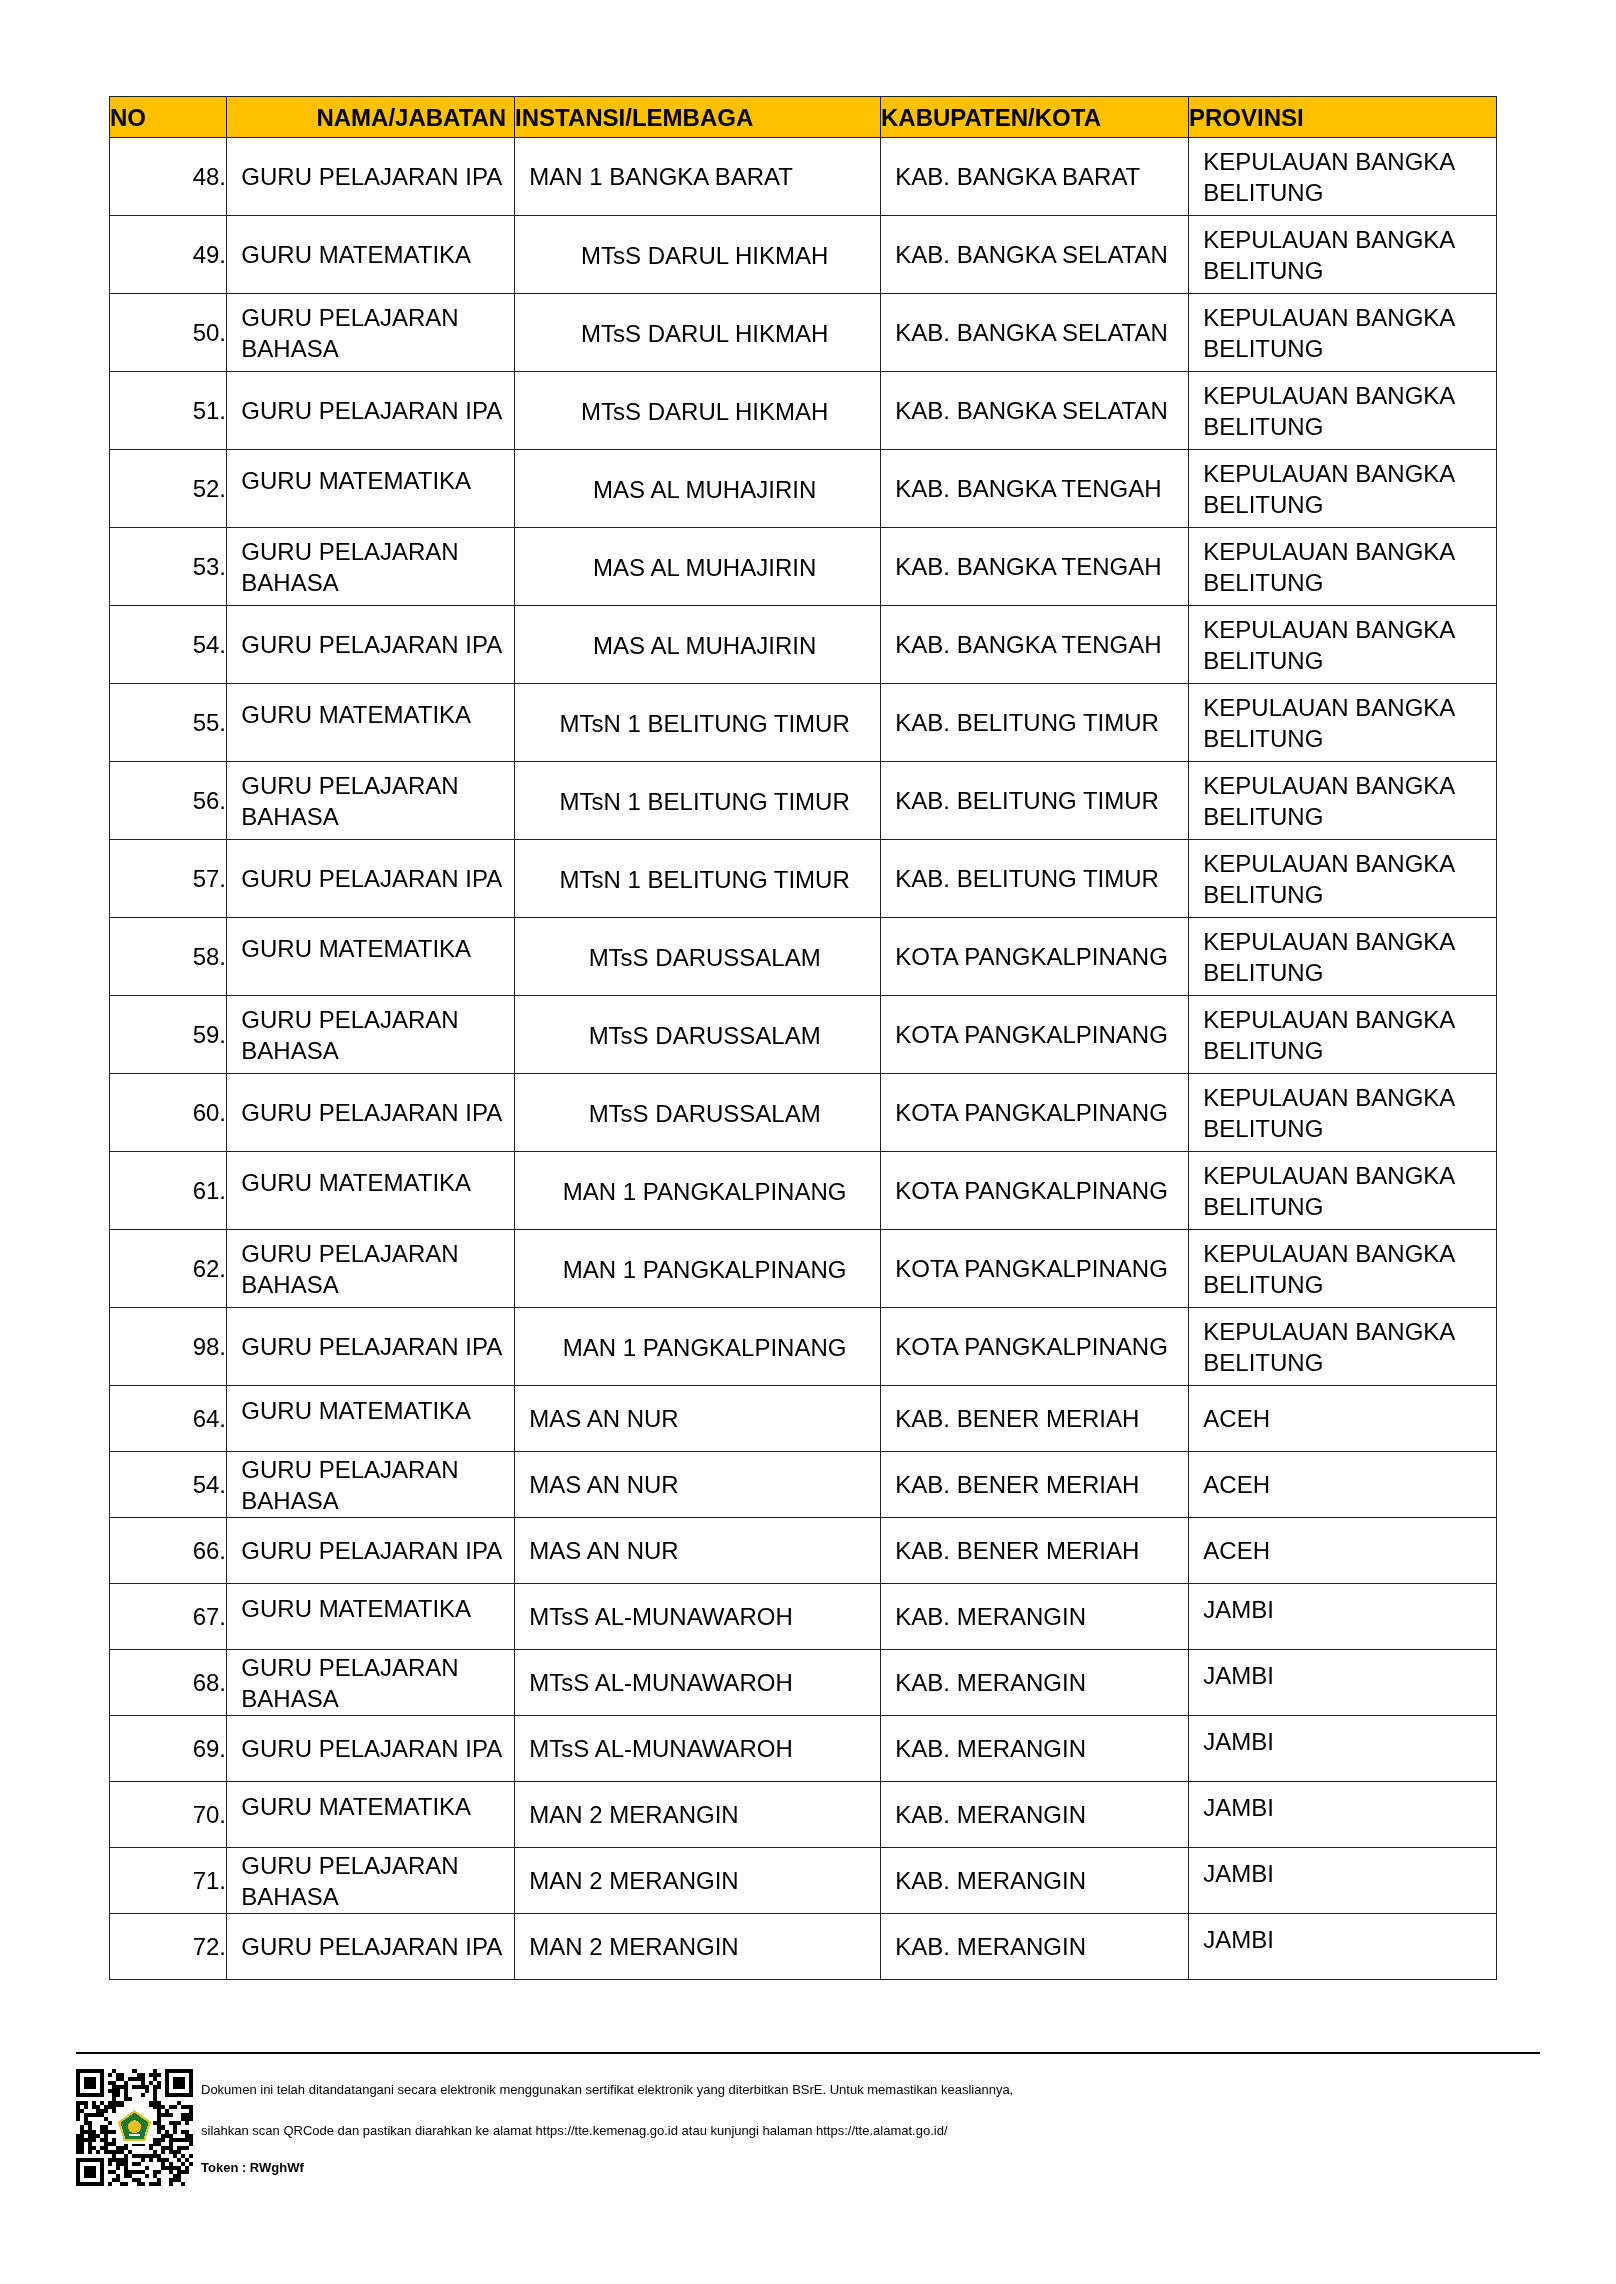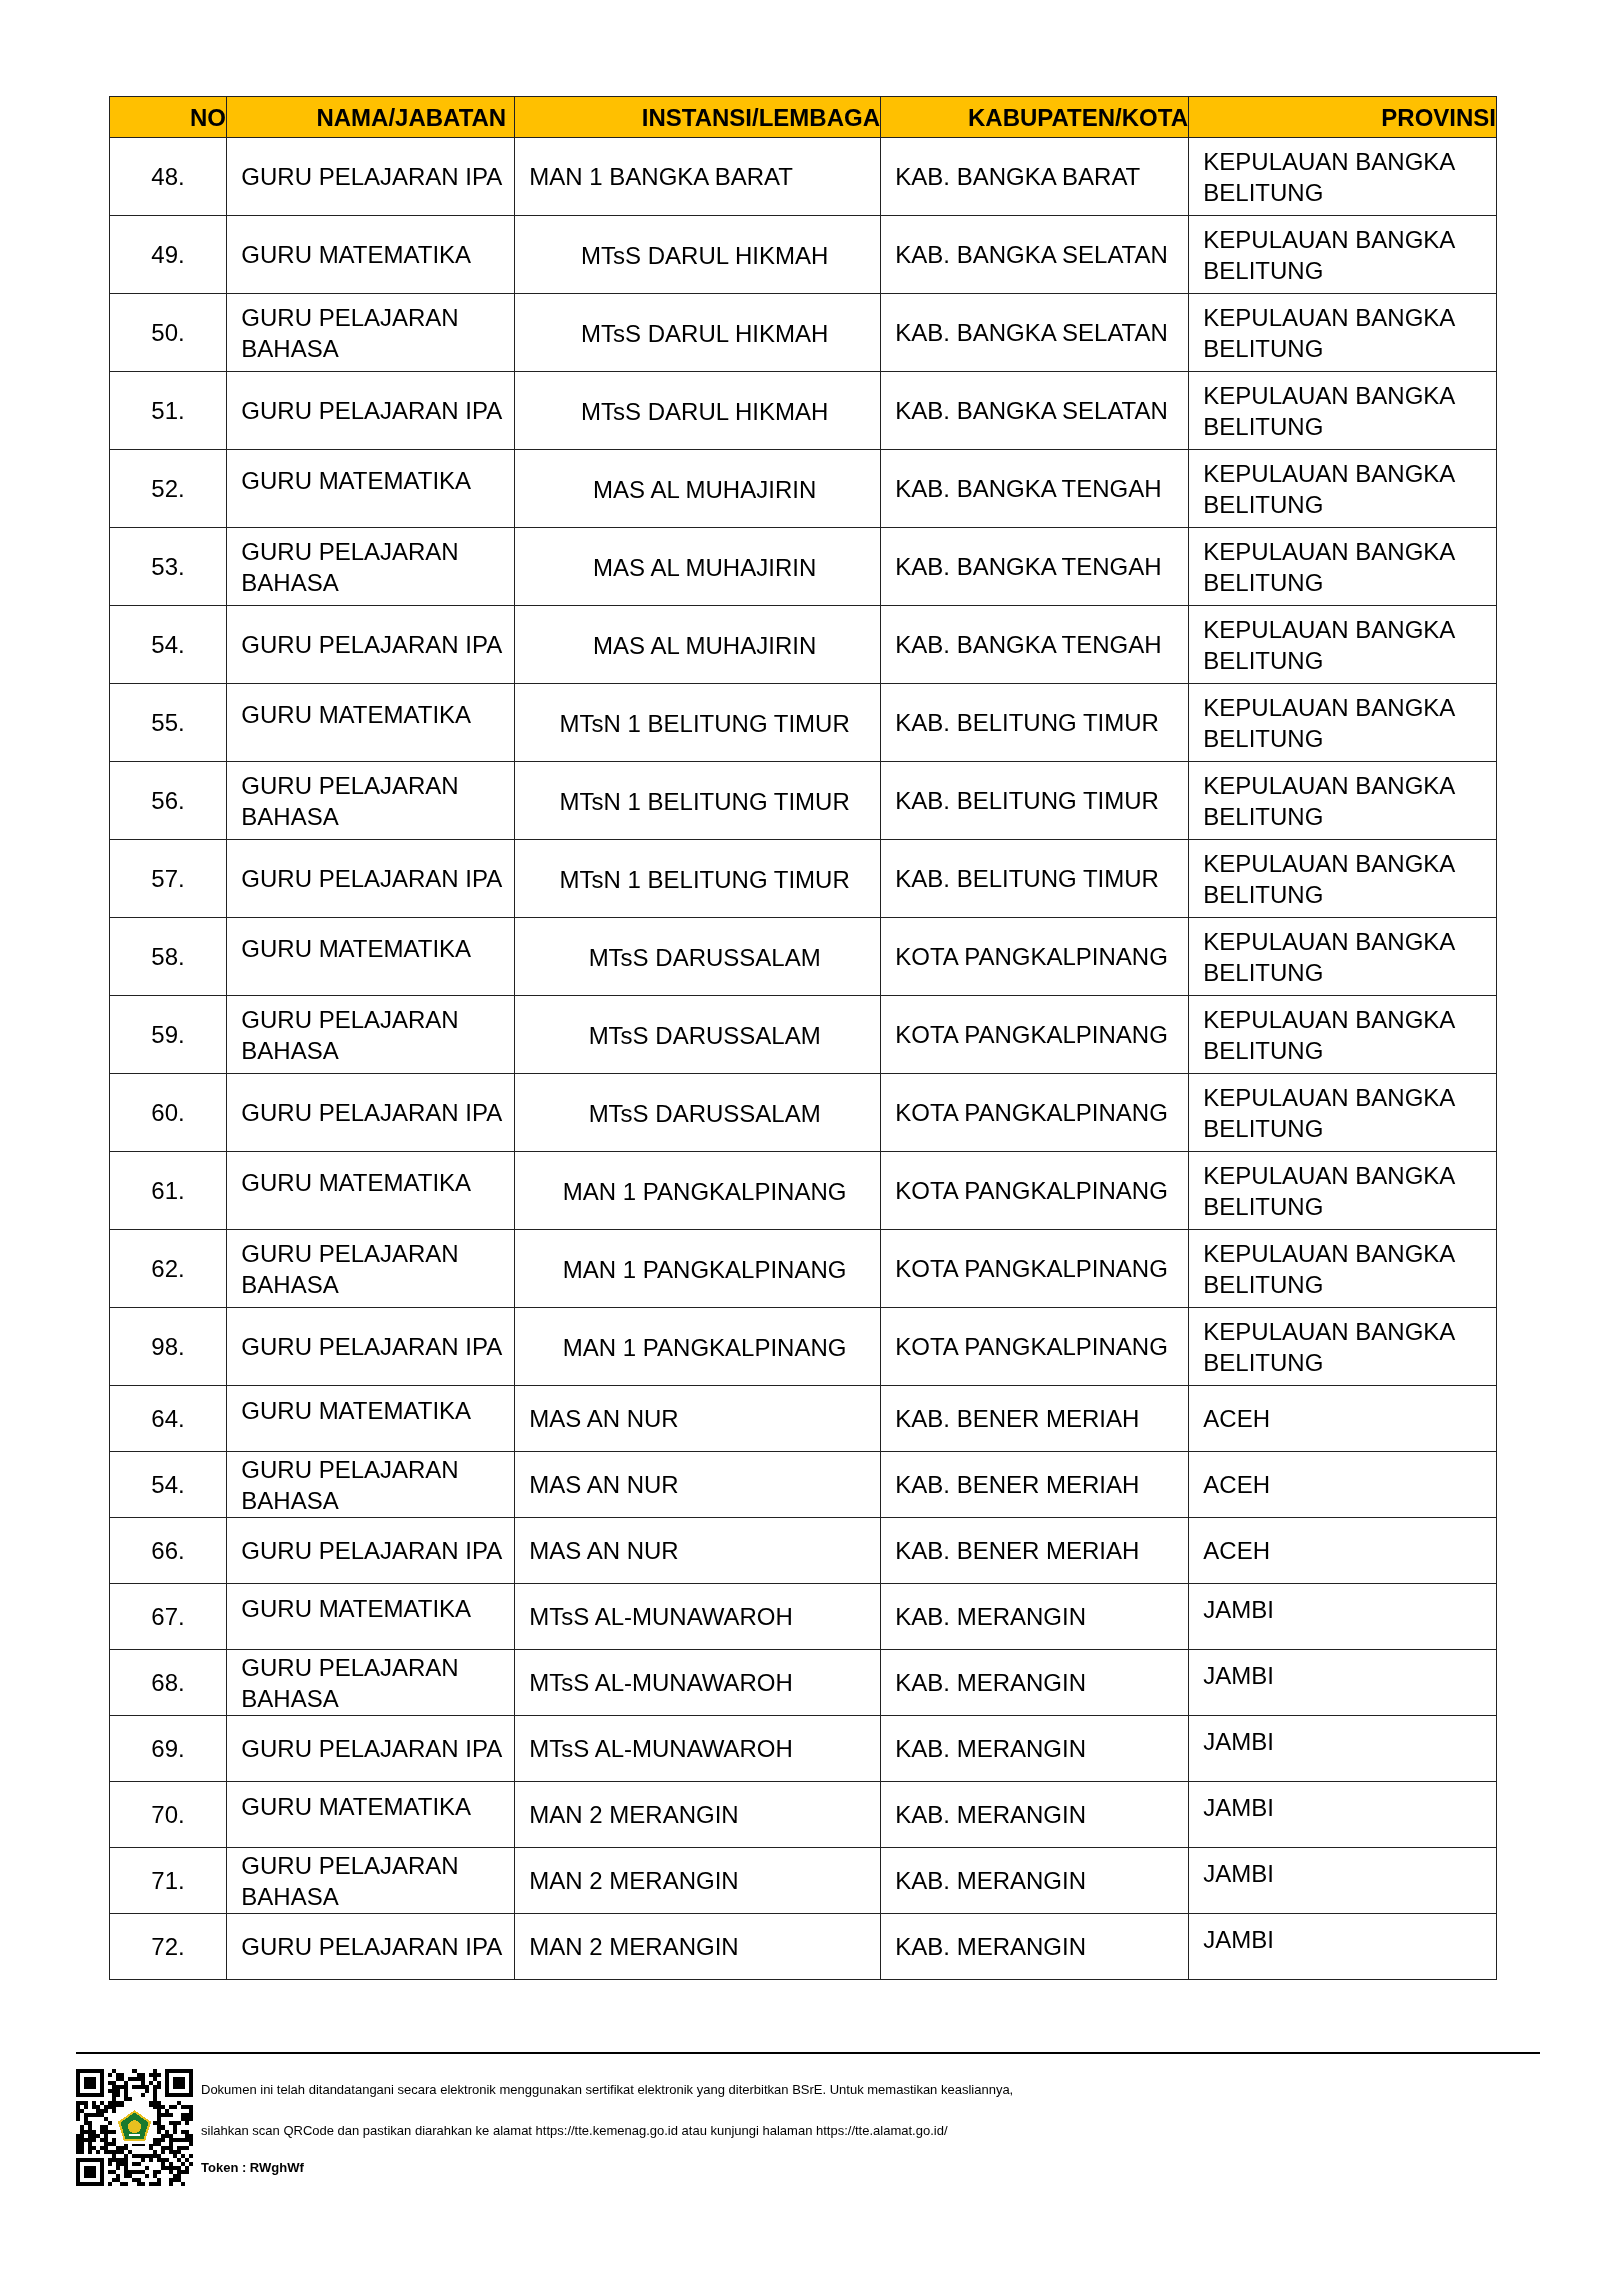--- a/index.html
+++ b/index.html
@@ -7,23 +7,23 @@
          font-family:"Liberation Sans", sans-serif; color:#000; }
   #tbl { position:absolute; left:109px; top:96px; border-collapse:collapse;
          table-layout:fixed; width:1386px; }
   #tbl col.c-no { width:117px; }
   #tbl col.c-nama { width:288px; }
   #tbl col.c-inst { width:366px; }
   #tbl col.c-kab { width:308px; }
   #tbl col.c-prov { width:308px; }
   #tbl th, #tbl td { border:1.6px solid #222; padding:0 0 0 14.3px; font-size:24px;
          line-height:31px; vertical-align:middle; text-align:left; overflow:hidden; white-space:normal; }
-  #tbl th { background:#ffc000; font-weight:bold; height:40px; text-align:right; padding:0; }
+  #tbl th { background:#ffc000; font-weight:bold; height:40px; text-align:left; padding:0; }
   #tbl th.h-nama { text-align:right; padding-right:7.8px; }
-  #tbl td.no { text-align:center; padding:0; }
+  #tbl td.no { text-align:right; padding:0; }
   #tbl tr.tall td { height:77px; }
   #tbl tr.short td { height:65px; }
   #tbl td .top { display:block; margin-top:-14.3px; }
   #tbl td .lift { display:block; margin-top:-17px; }
   #tbl td .drop { display:block; margin-top:1px;text-align:center; }
   .footer-line { position:absolute; left:76px; top:2052px; width:1464px; height:2px; background:#000; }
   .qr { position:absolute; left:76px; top:2069px; width:117px; height:117px; }
   .footer-text { position:absolute; left:201px; font-size:13px; line-height:19.5px; white-space:nowrap; }
   .ft1 { top:2080px; }
   .ft2 { top:2121px; }

